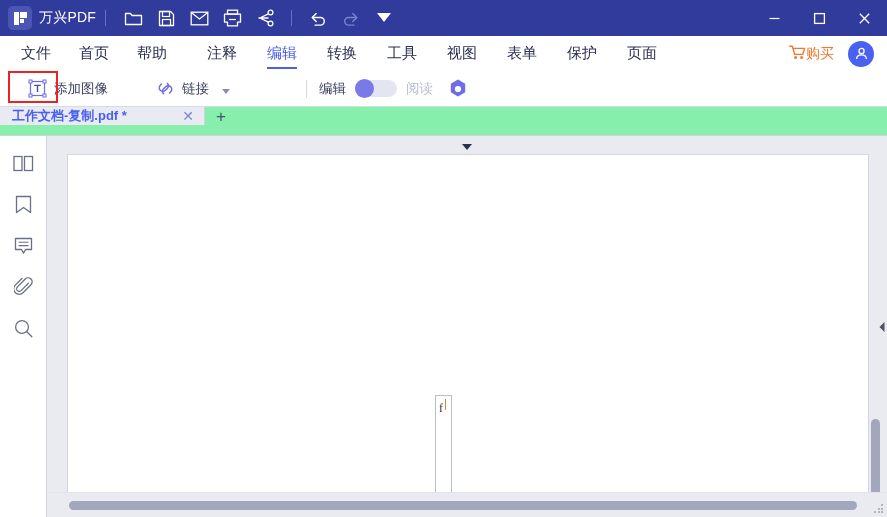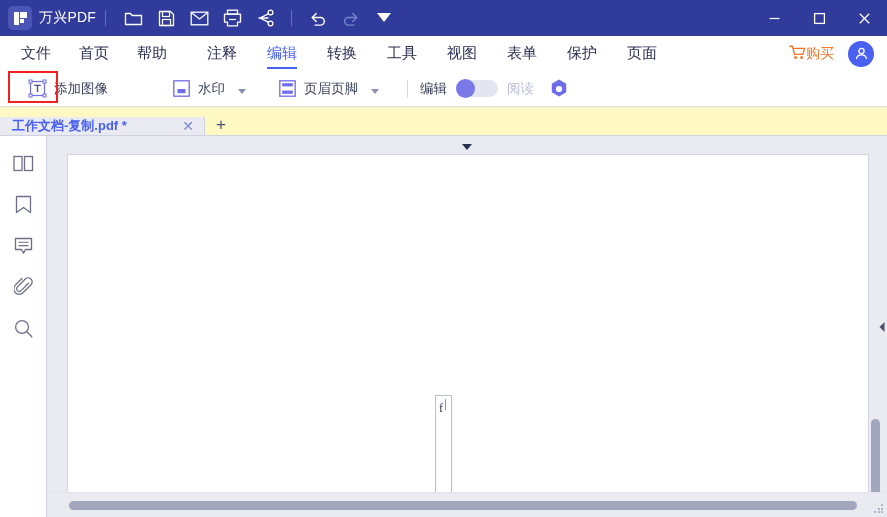--- a/index.html
+++ b/index.html
@@ -88,21 +88,21 @@
     margin: 0 9px;
   }
   .switch .knob {
     position: absolute; left: 0; top: -1px; width: 19px; height: 19px; border-radius: 50%;
     background: #7b78e8;
   }
   .hexbtn { margin-left: 14px; width: 22px; height: 22px; display: block; }
 
   
   .tabbar {
-    height: 29px; flex: 0 0 29px; background: #fef9c3; display: flex; align-items: flex-end;
+    height: 29px; flex: 0 0 29px; background: #86efac; display: flex; align-items: flex-start;
     border-bottom: 1px solid #cfd2e0;
   }
   .doc-tab {
     background: #e9eaf2; display: flex; align-items: center; padding: 0 10px 0 12px;
     min-width: 205px; justify-content: space-between; border-right: 1px solid #cfd2e0;
   }
   .doc-tab-title { color: #4a60f0; font-size: 13px; font-weight: bold; white-space: nowrap; }
   .tab-close { color: #7b86d8; font-size: 14px; margin-left: 14px; line-height: 1; }
   .tab-add { width: 32px; display: flex; align-items: center; justify-content: center; color: #4a4f6b; font-size: 17px; }
 
@@ -320,47 +320,36 @@
             <rect x="1" y="15" width="3" height="3" fill="#ffffff" stroke="#6f6ce8" stroke-width="1"></rect>
             <rect x="15" y="15" width="3" height="3" fill="#ffffff" stroke="#6f6ce8" stroke-width="1"></rect>
           </svg>
       </span>
       <span>添加图像</span>
     </div>
     <div style="width:24px"></div>
 
     <div style="width:24px"></div>
 
-    <div style="width:16px"></div>
-
     <div class="tool">
       <span class="ticon">
         <svg width="19" height="19" viewBox="0 0 19 19">
-            <rect x="1.8" y="1.8" width="15.4" height="15.4" fill="none" stroke="#6f6ce8" stroke-width="1.3"></rect>
-            <rect x="5.5" y="10" width="8" height="4.2" fill="#6f6ce8"></rect>
-          </svg>
-      </span>
-      <span>水印</span>
+            <path d="M11.4 4.2a3.6 3.6 0 0 1 0 5.1l-2 2a3.6 3.6 0 0 1-5.1-5.1l1.2-1.2" fill="none" stroke="#6f6ce8" stroke-width="1.5" stroke-linecap="round"></path>
+            <path d="M7.6 14.8a3.6 3.6 0 0 1 0-5.1l2-2a3.6 3.6 0 0 1 5.1 5.1l-1.2 1.2" fill="none" stroke="#6f6ce8" stroke-width="1.5" stroke-linecap="round"></path>
+          </svg>
+      </span>
+      <span>链接</span>
       <span class="caret-dn"></span>
     </div>
     <div style="width:16px"></div>
 
     <div style="width:16px"></div>
 
-    <div class="tool">
-      <span class="ticon">
-        <svg width="19" height="19" viewBox="0 0 19 19">
-            <rect x="1.8" y="1.8" width="15.4" height="15.4" fill="none" stroke="#6f6ce8" stroke-width="1.3"></rect>
-            <rect x="4.2" y="4.2" width="10.6" height="3.2" fill="#6f6ce8"></rect>
-            <rect x="4.2" y="11.6" width="10.6" height="3.2" fill="#6f6ce8"></rect>
-          </svg>
-      </span>
-      <span>页眉页脚</span>
-      <span class="caret-dn"></span>
-    </div>
+    <div style="width:16px"></div>
+
     <div style="width:16px"></div>
 
 
     <div class="tool-sep"></div>
 
     <div class="mode-lbl">编辑</div>
     <div class="switch">
       <span class="knob"></span>
     </div>
     <div class="mode-lbl dim">阅读</div>

